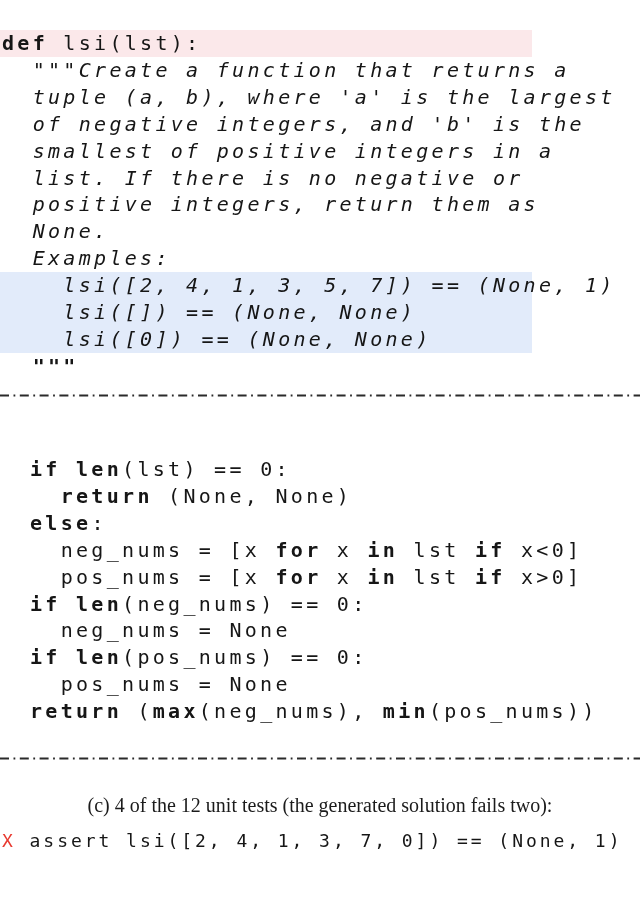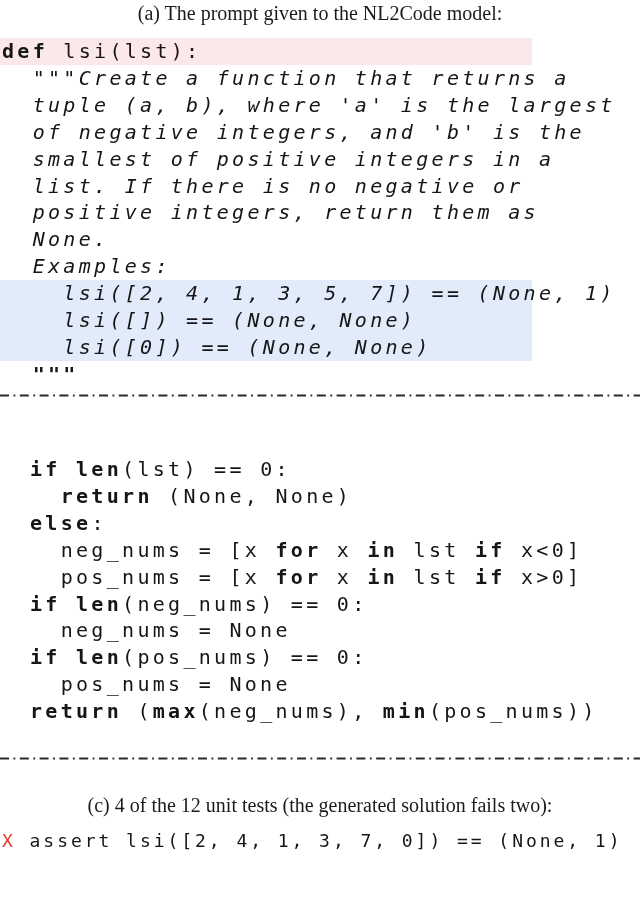--- a/index.html
+++ b/index.html
@@ -14,21 +14,21 @@
   #cap-a{top:2px}
   #cap-b{top:429px}
   #cap-c{top:794px}
 
   pre.code{
     position:absolute;margin:0;
     font-family:"DejaVu Sans Mono",monospace;
     font-size:20px;letter-spacing:3.3px;line-height:26.9px;
     color:#161616;white-space:pre;
   }
-  #code-a{top:38px;left:0;width:532px}
+  #code-a{top:30px;left:0;width:532px}
   #code-b{top:456px;left:28px;width:612px}
 
   .code-line{padding-left:2px;min-height:26.9px}
   .bg-pink{background:var(--hl-pink,#fbe8ea)}
   .bg-blue{background:var(--hl-blue,#e2ebfa)}
   .b{font-weight:bold}
   .i{font-style:italic}
 
   .divider{position:absolute;left:0;display:block}
   #div-1{top:393px}
@@ -43,21 +43,20 @@
   .test-line{min-height:26.6px}
   .mark{font-weight:normal}
   .mark.fail{color:var(--fail,#e83a30)}
   .mark.pass{color:var(--pass,#3db24c)}
 </style>
 </head>
 <body>
 
 <div class="figure">
 
-  <div class="caption" id="cap-a">(a) The prompt given to the NL2Code model:</div>
 
   <pre class="code" id="code-a"><div class="code-line bg-pink"><span class="b">def</span><span> lsi(lst):</span></div><div class="code-line i"><span>  """Create a function that returns a</span></div><div class="code-line i"><span>  tuple (a, b), where 'a' is the largest</span></div><div class="code-line i"><span>  of negative integers, and 'b' is the</span></div><div class="code-line i"><span>  smallest of positive integers in a</span></div><div class="code-line i"><span>  list. If there is no negative or</span></div><div class="code-line i"><span>  positive integers, return them as</span></div><div class="code-line i"><span>  None.</span></div><div class="code-line i"><span>  Examples:</span></div><div class="code-line bg-blue i"><span>    lsi([2, 4, 1, 3, 5, 7]) == (None, 1)</span></div><div class="code-line bg-blue i"><span>    lsi([]) == (None, None)</span></div><div class="code-line bg-blue i"><span>    lsi([0]) == (None, None)</span></div><div class="code-line"><span class="b">  """</span></div></pre>
 
   <svg class="divider" id="div-1" width="640" height="5">
     <line x1="0" y1="2.5" x2="640" y2="2.5" stroke="#2a2a2a" stroke-width="2" stroke-dasharray="9 4.5 1.8 4.5"></line>
   </svg>
 
 
   <pre class="code" id="code-b"><div class="code-line"><span class="b">if</span><span> </span><span class="b">len</span><span>(lst) == 0:</span></div><div class="code-line"><span>  </span><span class="b">return</span><span> (None, None)</span></div><div class="code-line"><span class="b">else</span><span>:</span></div><div class="code-line"><span>  neg_nums = [x </span><span class="b">for</span><span> x </span><span class="b">in</span><span> lst </span><span class="b">if</span><span> x&lt;0]</span></div><div class="code-line"><span>  pos_nums = [x </span><span class="b">for</span><span> x </span><span class="b">in</span><span> lst </span><span class="b">if</span><span> x&gt;0]</span></div><div class="code-line"><span class="b">if</span><span> </span><span class="b">len</span><span>(neg_nums) == 0:</span></div><div class="code-line"><span>  neg_nums = None</span></div><div class="code-line"><span class="b">if</span><span> </span><span class="b">len</span><span>(pos_nums) == 0:</span></div><div class="code-line"><span>  pos_nums = None</span></div><div class="code-line"><span class="b">return</span><span> (</span><span class="b">max</span><span>(neg_nums), </span><span class="b">min</span><span>(pos_nums))</span></div></pre>
 

